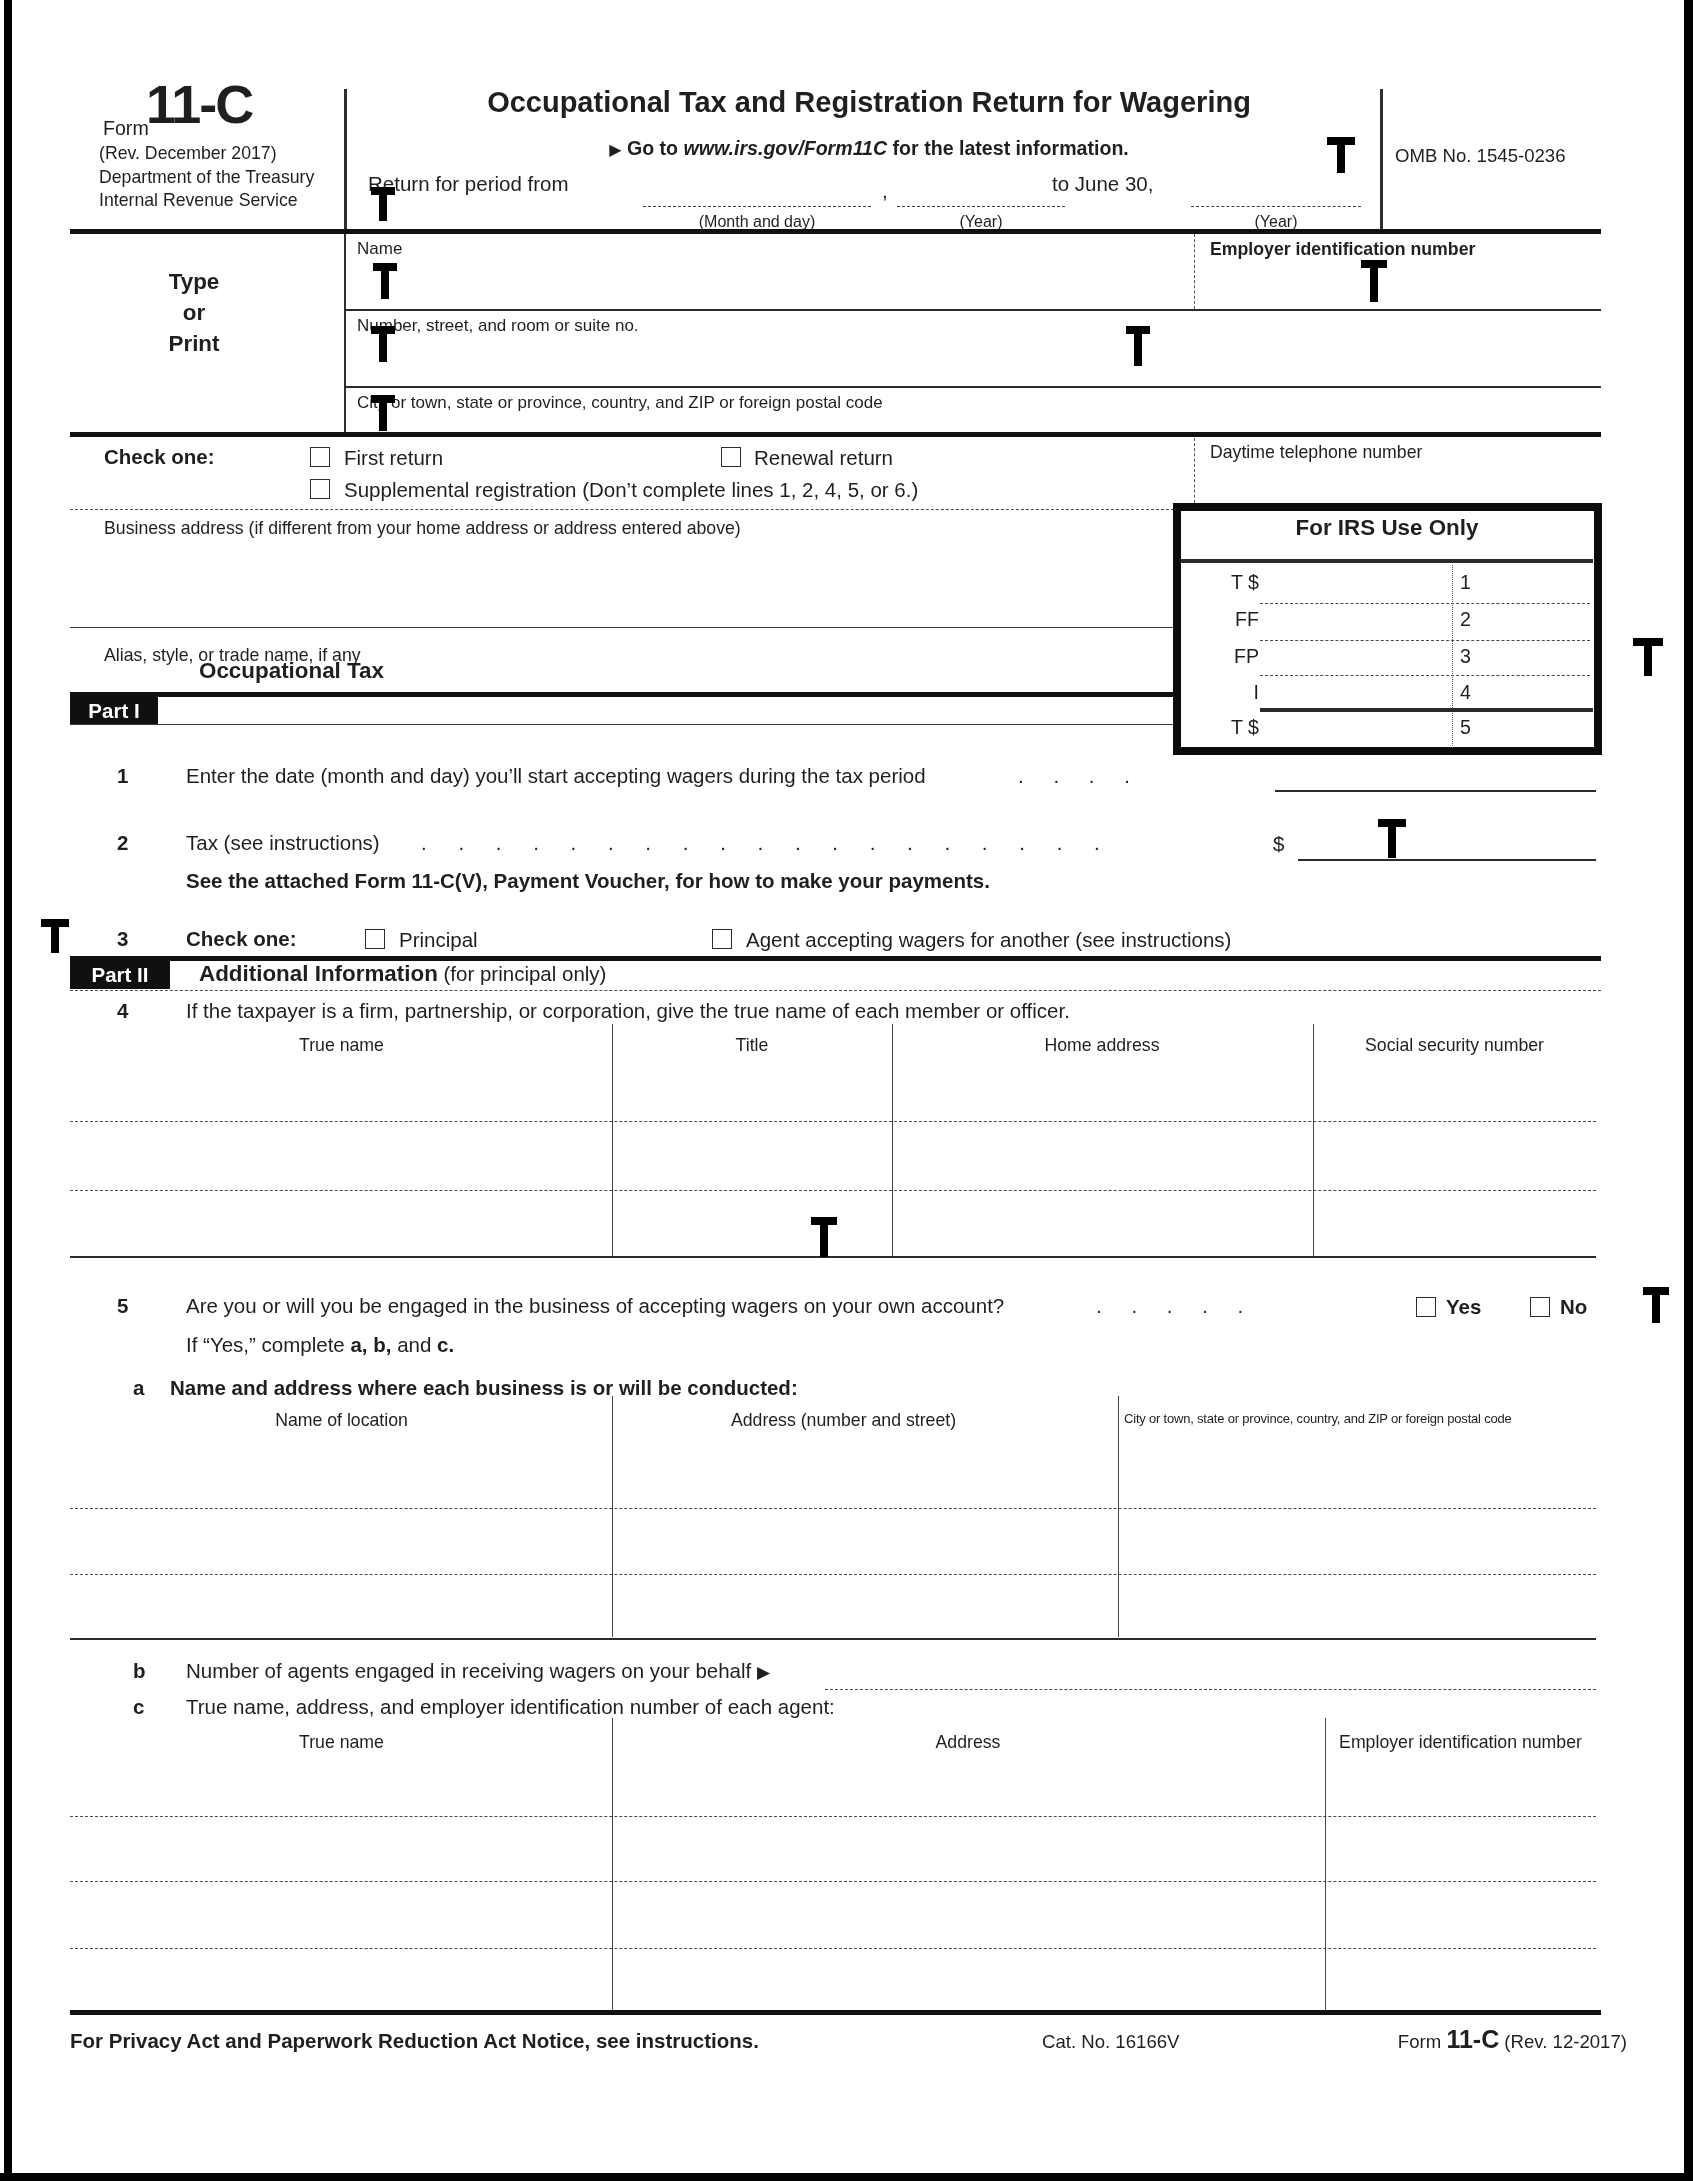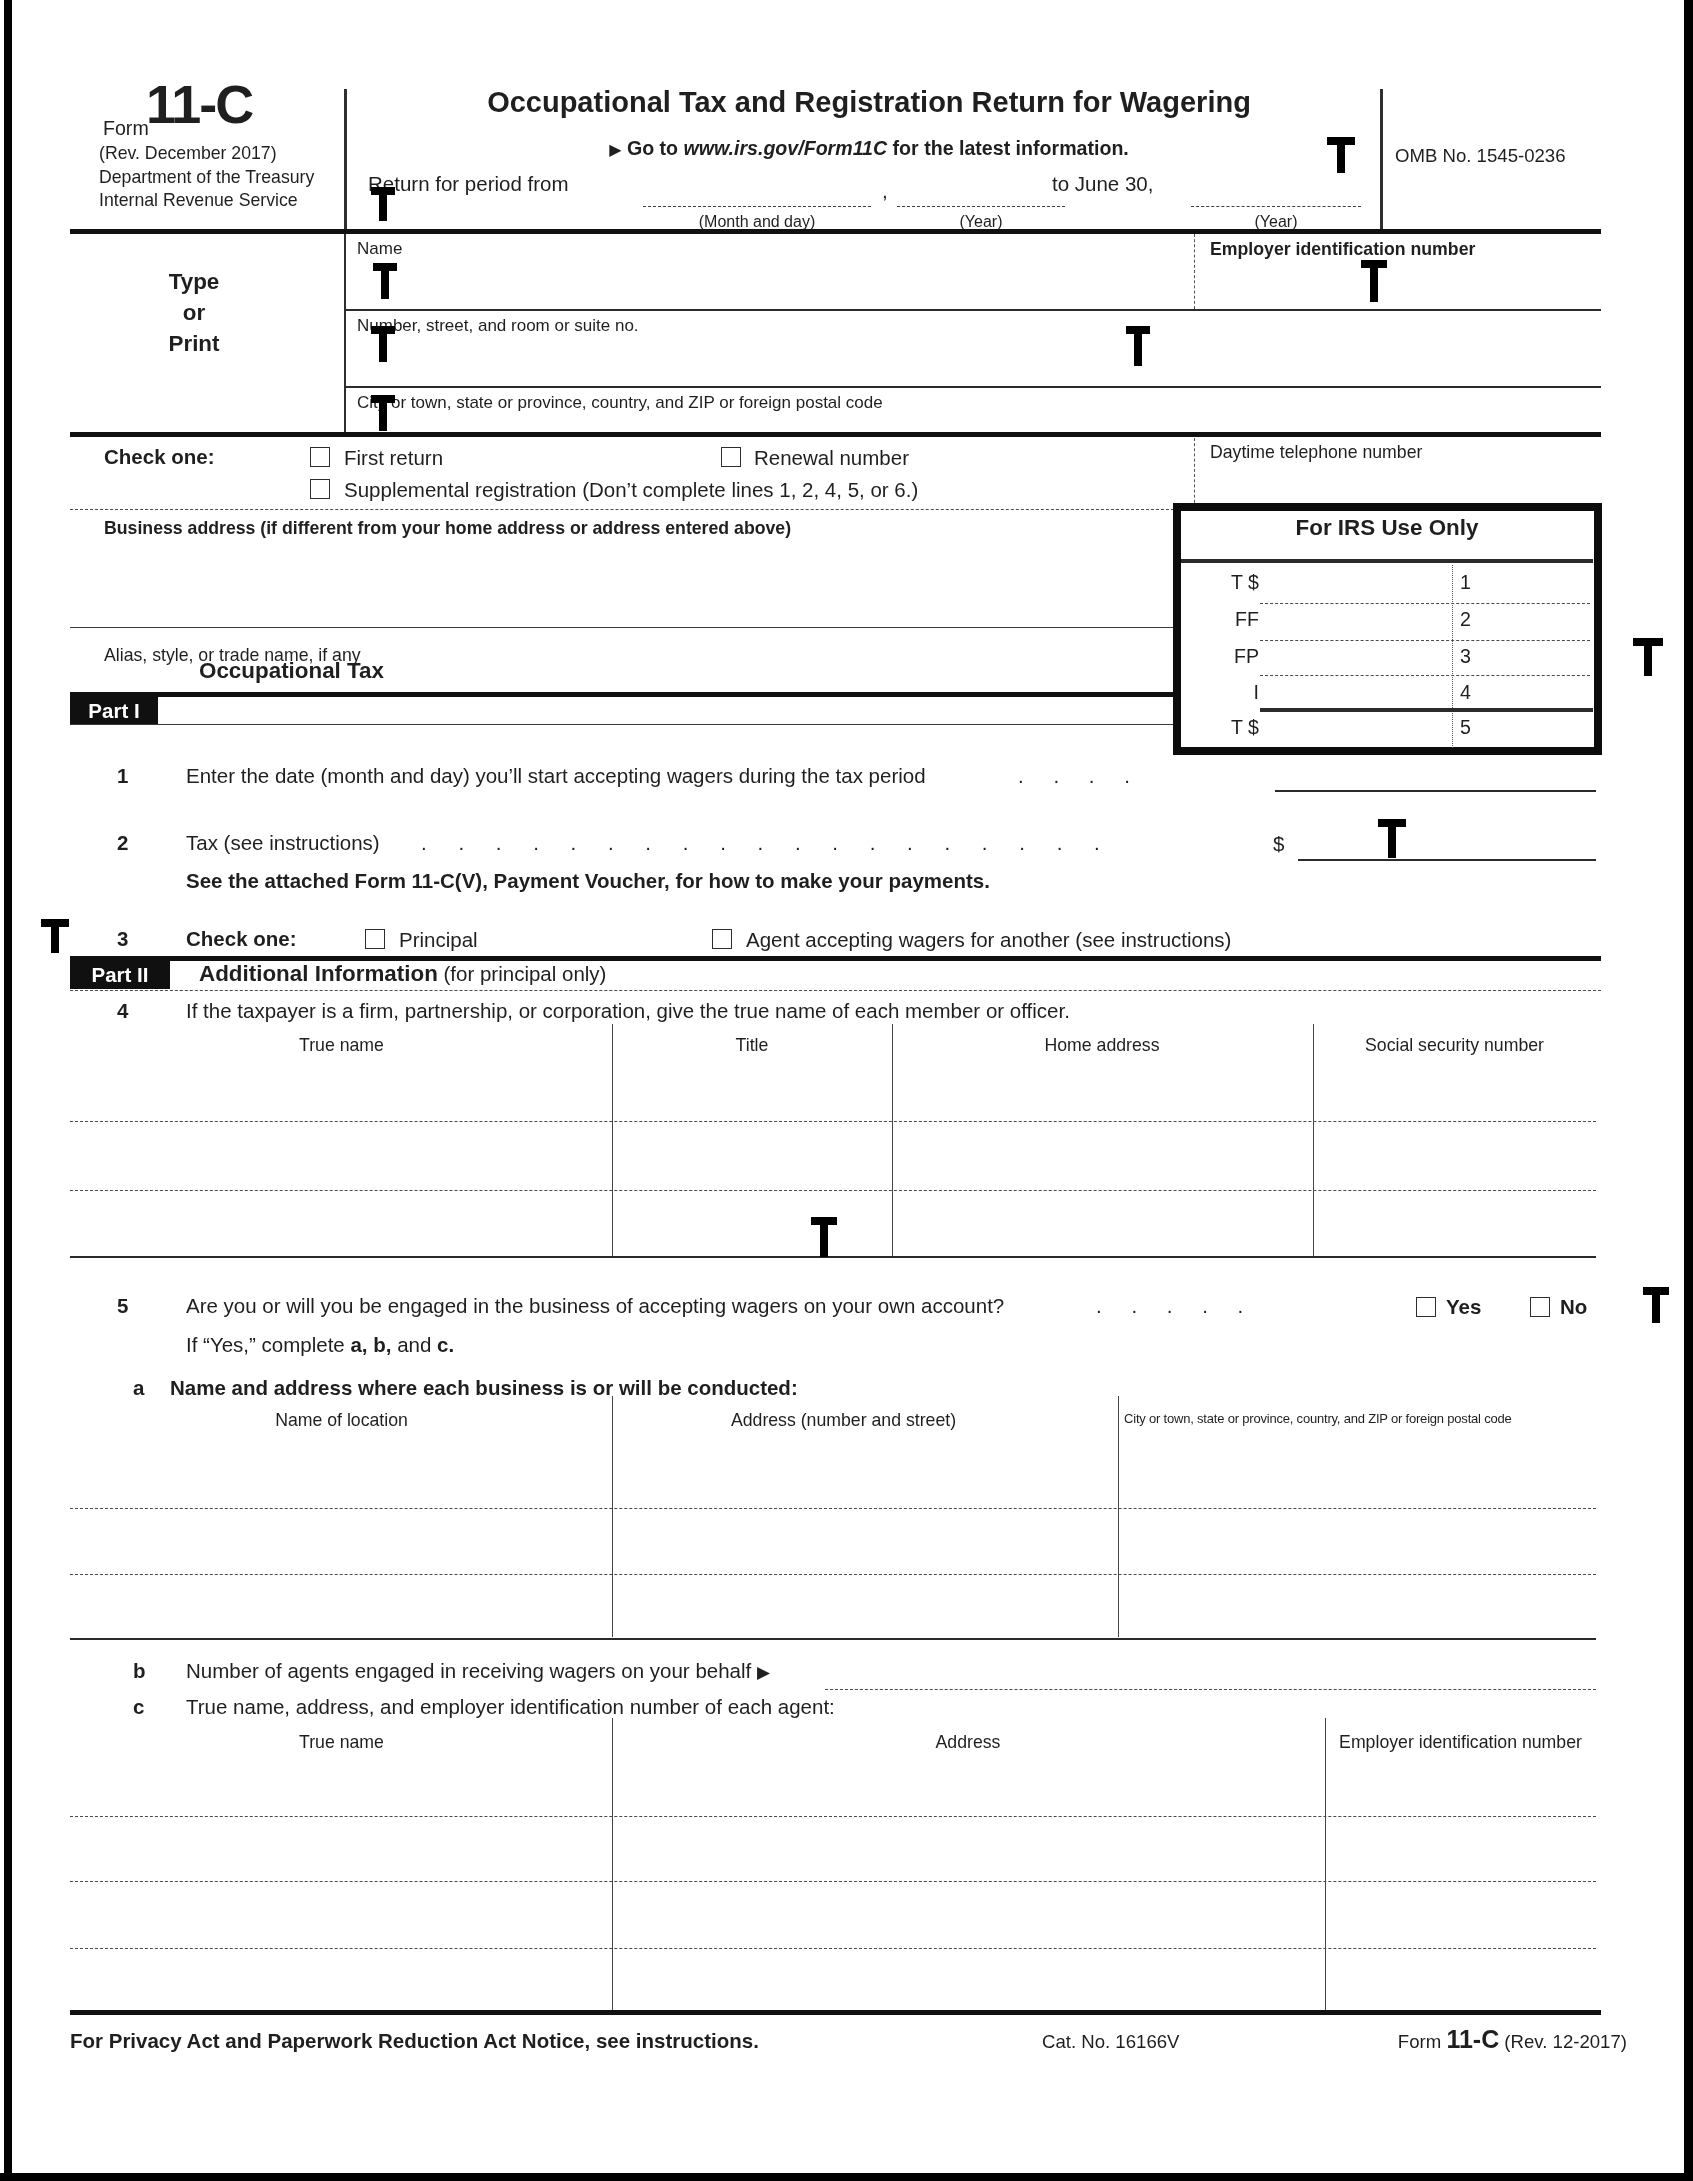--- a/index.html
+++ b/index.html
@@ -88,29 +88,29 @@
   <div class="hl" style="left:344px;top:386px;width:1257px;"></div>
 
   <div class="t fs18" style="left:357px;top:393px;">City or town, state or province, country, and ZIP or foreign postal code</div>
   <div class="field" style="left:354px;top:408px;width:1240px;height:22.4px;"></div>
   <div class="hl thick" style="left:70px;top:432px;width:1531px;"></div>
 
   <div class="t fs22 b" style="left:104px;top:445px;">Check one:</div>
   <div class="cb" style="left:310px;top:447px;"></div>
   <div class="t fs22" style="left:344px;top:446px;">First return</div>
   <div class="cb" style="left:721px;top:447px;"></div>
-  <div class="t fs22" style="left:754px;top:446px;">Renewal number</div>
+  <div class="t fs22" style="left:754px;top:446px;">Renewal return</div>
   <div class="cb" style="left:310px;top:479px;"></div>
   <div class="t fs22" style="left:344px;top:478px;">Supplemental registration (Don’t complete lines 1, 2, 4, 5, or 6.)</div>
   <div class="vl dash" style="left:1194px;top:438px;height:70px;"></div>
   <div class="t fs19" style="left:1210px;top:442px;">Daytime telephone number</div>
   <div class="field" style="left:1204px;top:464px;width:387px;height:42px;"></div>
   <div class="hl fdash" style="left:70px;top:509px;width:1124px;"></div>
 
-  <div class="t fs19" style="left:104px;top:518px;font-weight:bold;">Business address (if different from your home address or address entered above)</div>
+  <div class="t fs19" style="left:104px;top:518px;">Business address (if different from your home address or address entered above)</div>
   <div class="field" style="left:103px;top:541px;width:1063px;height:82px;"></div>
   <div class="hl thin" style="left:70px;top:627px;width:1103px;"></div>
   <div class="t fs19" style="left:104px;top:645px;">Alias, style, or trade name, if any</div>
   <div class="field" style="left:103px;top:666px;width:1063px;height:24px;"></div>
 
   <div class="firsbox" style="left:1173px;top:503px;width:429px;height:252px;"></div>
   <div class="t fs24 b tc" style="left:1181px;top:515px;width:412px;">For IRS Use Only</div>
   <div class="hl" style="left:1181px;top:559px;width:412px;height:3.7px;"></div>
 
   <div class="t fs21" style="left:1201px;top:571px;width:58px;text-align:right;">T $</div>

